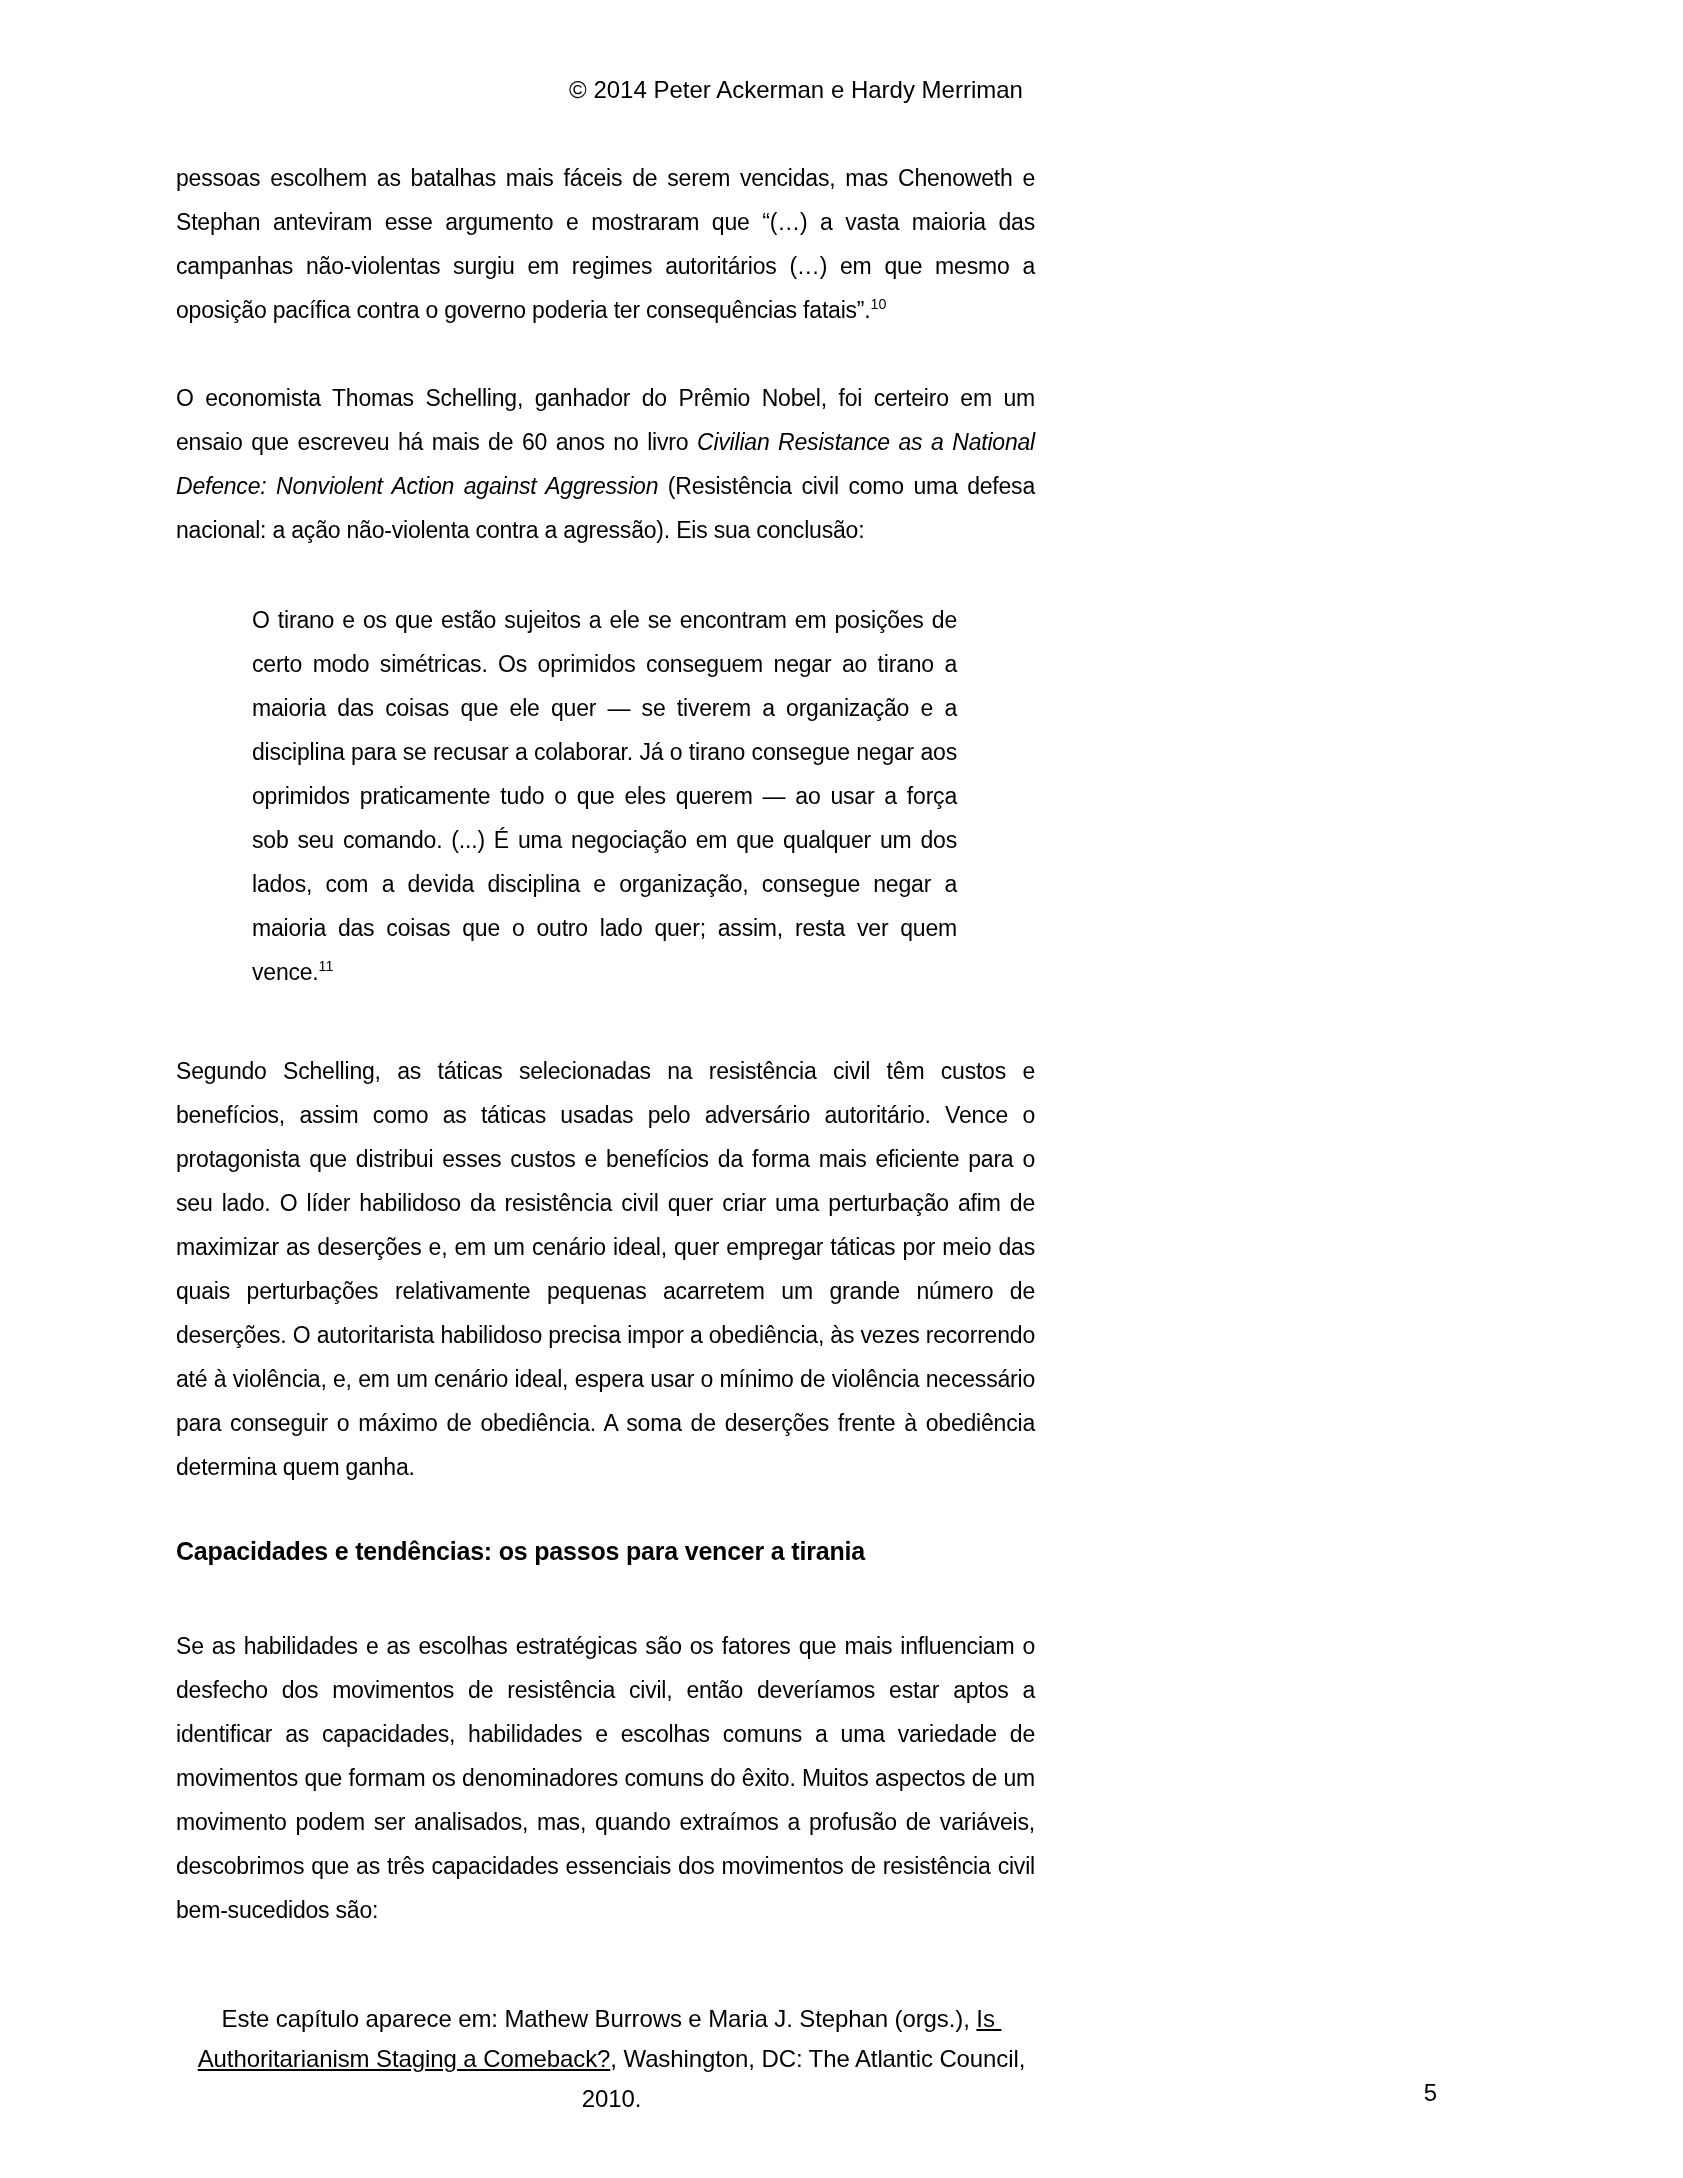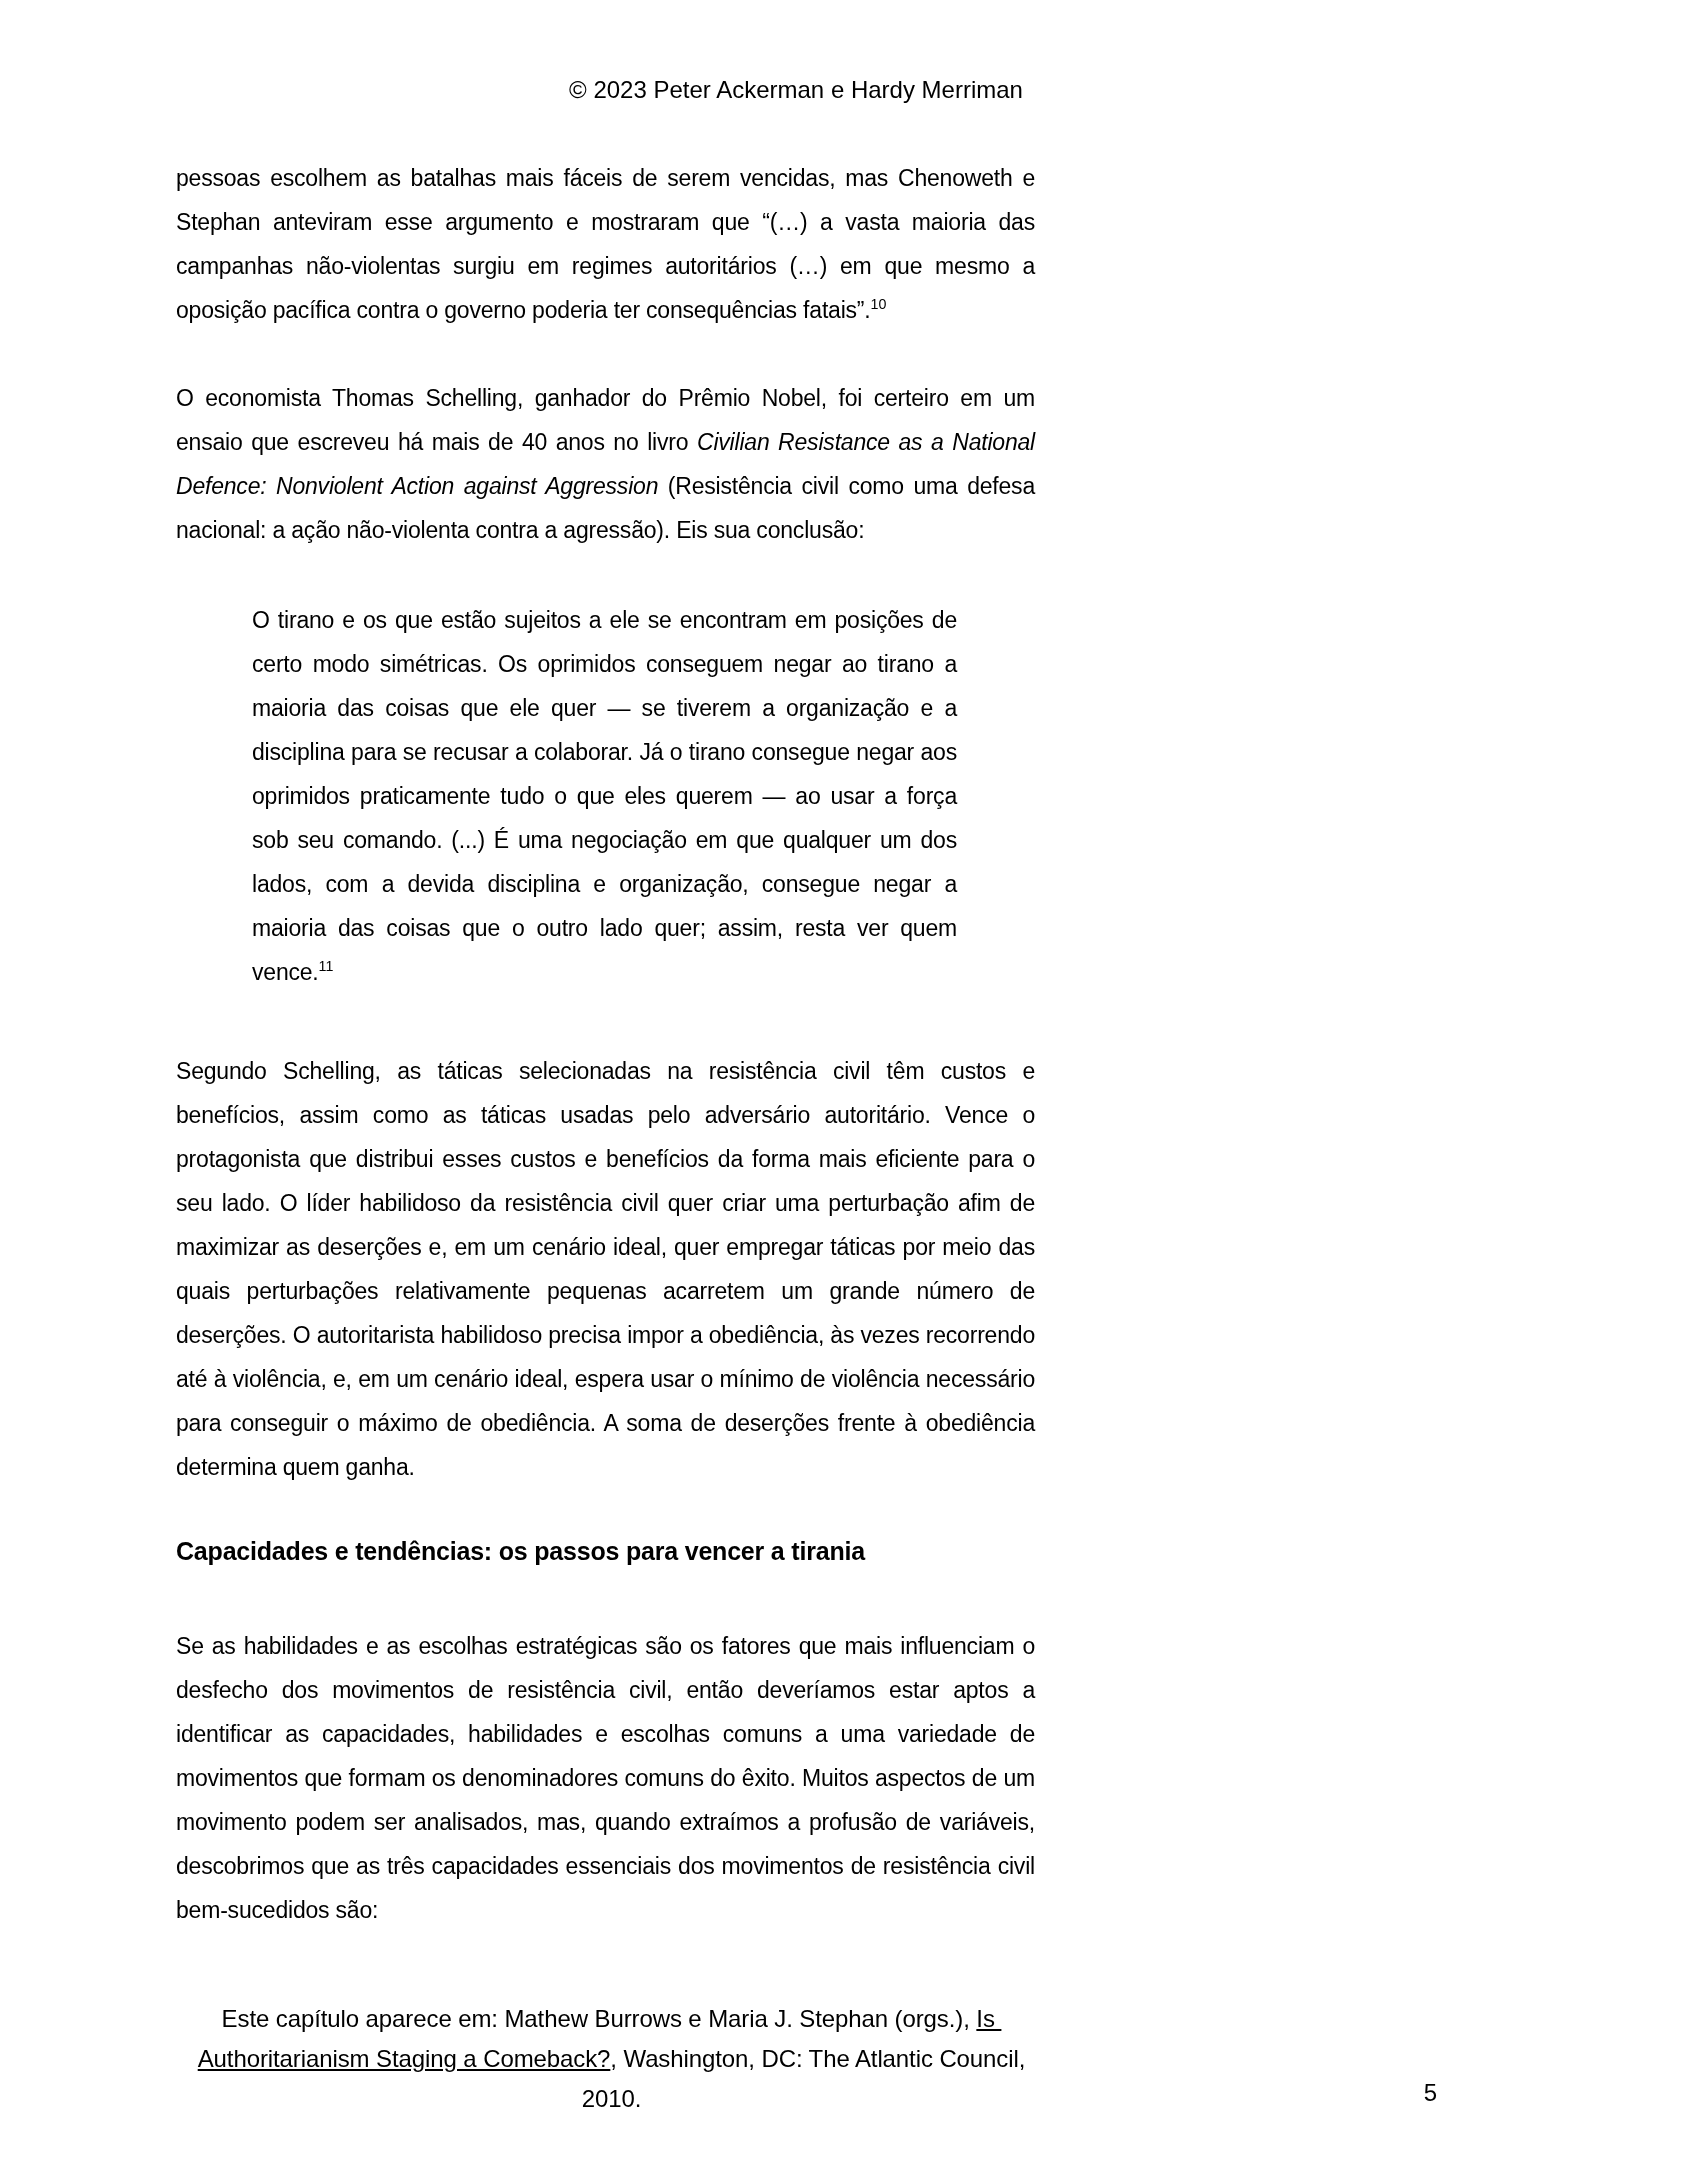--- a/index.html
+++ b/index.html
@@ -54,27 +54,27 @@
   .page-number{
     position:absolute;top:2077px;left:176px;width:1261px;
     text-align:right;font-size:24px;line-height:32px;
   }
 </style>
 </head>
 <body>
 
 <div class="page">
 
-  <div class="header">© 2023 Peter Ackerman e Hardy Merriman</div>
+  <div class="header">© 2014 Peter Ackerman e Hardy Merriman</div>
 
   <div class="content">
 
     <p class="para-1"><span>pessoas escolhem as batalhas mais fáceis de serem vencidas, mas Chenoweth e Stephan anteviram esse argumento e mostraram que “(…) a vasta maioria das campanhas não-violentas surgiu em regimes autoritários (…) em que mesmo a oposição pacífica contra o governo poderia ter consequências fatais”.</span><span class="sup">10</span></p>
 
-    <p class="para-2"><span>O economista Thomas Schelling, ganhador do Prêmio Nobel, foi certeiro em um ensaio que escreveu há mais de 40 anos no livro </span><span class="em">Civilian Resistance as a National Defence: Nonviolent Action against Aggression</span><span> (Resistência civil como uma defesa nacional: a ação não-violenta contra a agressão).  Eis sua conclusão:</span></p>
+    <p class="para-2"><span>O economista Thomas Schelling, ganhador do Prêmio Nobel, foi certeiro em um ensaio que escreveu há mais de 60 anos no livro </span><span class="em">Civilian Resistance as a National Defence: Nonviolent Action against Aggression</span><span> (Resistência civil como uma defesa nacional: a ação não-violenta contra a agressão).  Eis sua conclusão:</span></p>
 
     <blockquote><span>O tirano e os que estão sujeitos a ele se encontram em posições de certo modo simétricas. Os oprimidos conseguem negar ao tirano a maioria das coisas que ele quer — se tiverem a organização e a disciplina para se recusar a colaborar. Já o tirano consegue negar aos oprimidos praticamente tudo o que eles querem — ao usar a força sob seu comando. (...) É uma negociação em que qualquer um dos lados, com a devida disciplina e organização, consegue negar a maioria das coisas que o outro lado quer; assim, resta ver quem vence.</span><span class="sup">11</span></blockquote>
 
     <p class="para-3"><span>Segundo Schelling, as táticas selecionadas na resistência civil têm custos e benefícios, assim como as táticas usadas pelo adversário autoritário. Vence o protagonista que distribui esses custos e benefícios da forma mais eficiente para o seu lado. O líder habilidoso da resistência civil quer criar uma perturbação afim de maximizar as deserções e, em um cenário ideal, quer empregar táticas por meio das quais perturbações relativamente pequenas acarretem um grande número de deserções. O autoritarista habilidoso precisa impor a obediência, às vezes recorrendo até à violência, e, em um cenário ideal, espera usar o mínimo de violência necessário para conseguir o máximo de obediência. A soma de deserções frente à obediência determina quem ganha.</span></p>
 
     <h2 class="section-heading">Capacidades e tendências: os passos para vencer a tirania</h2>
 
     <p class="para-4"><span>Se as habilidades e as escolhas estratégicas são os fatores que mais influenciam o desfecho dos movimentos de resistência civil, então deveríamos estar aptos a identificar as capacidades, habilidades e escolhas comuns a uma variedade de movimentos que formam os denominadores comuns do êxito.  Muitos aspectos de um movimento podem ser analisados, mas, quando extraímos a profusão de variáveis, descobrimos que as três capacidades essenciais dos movimentos de resistência civil bem-sucedidos são:</span></p>
 
   </div>

